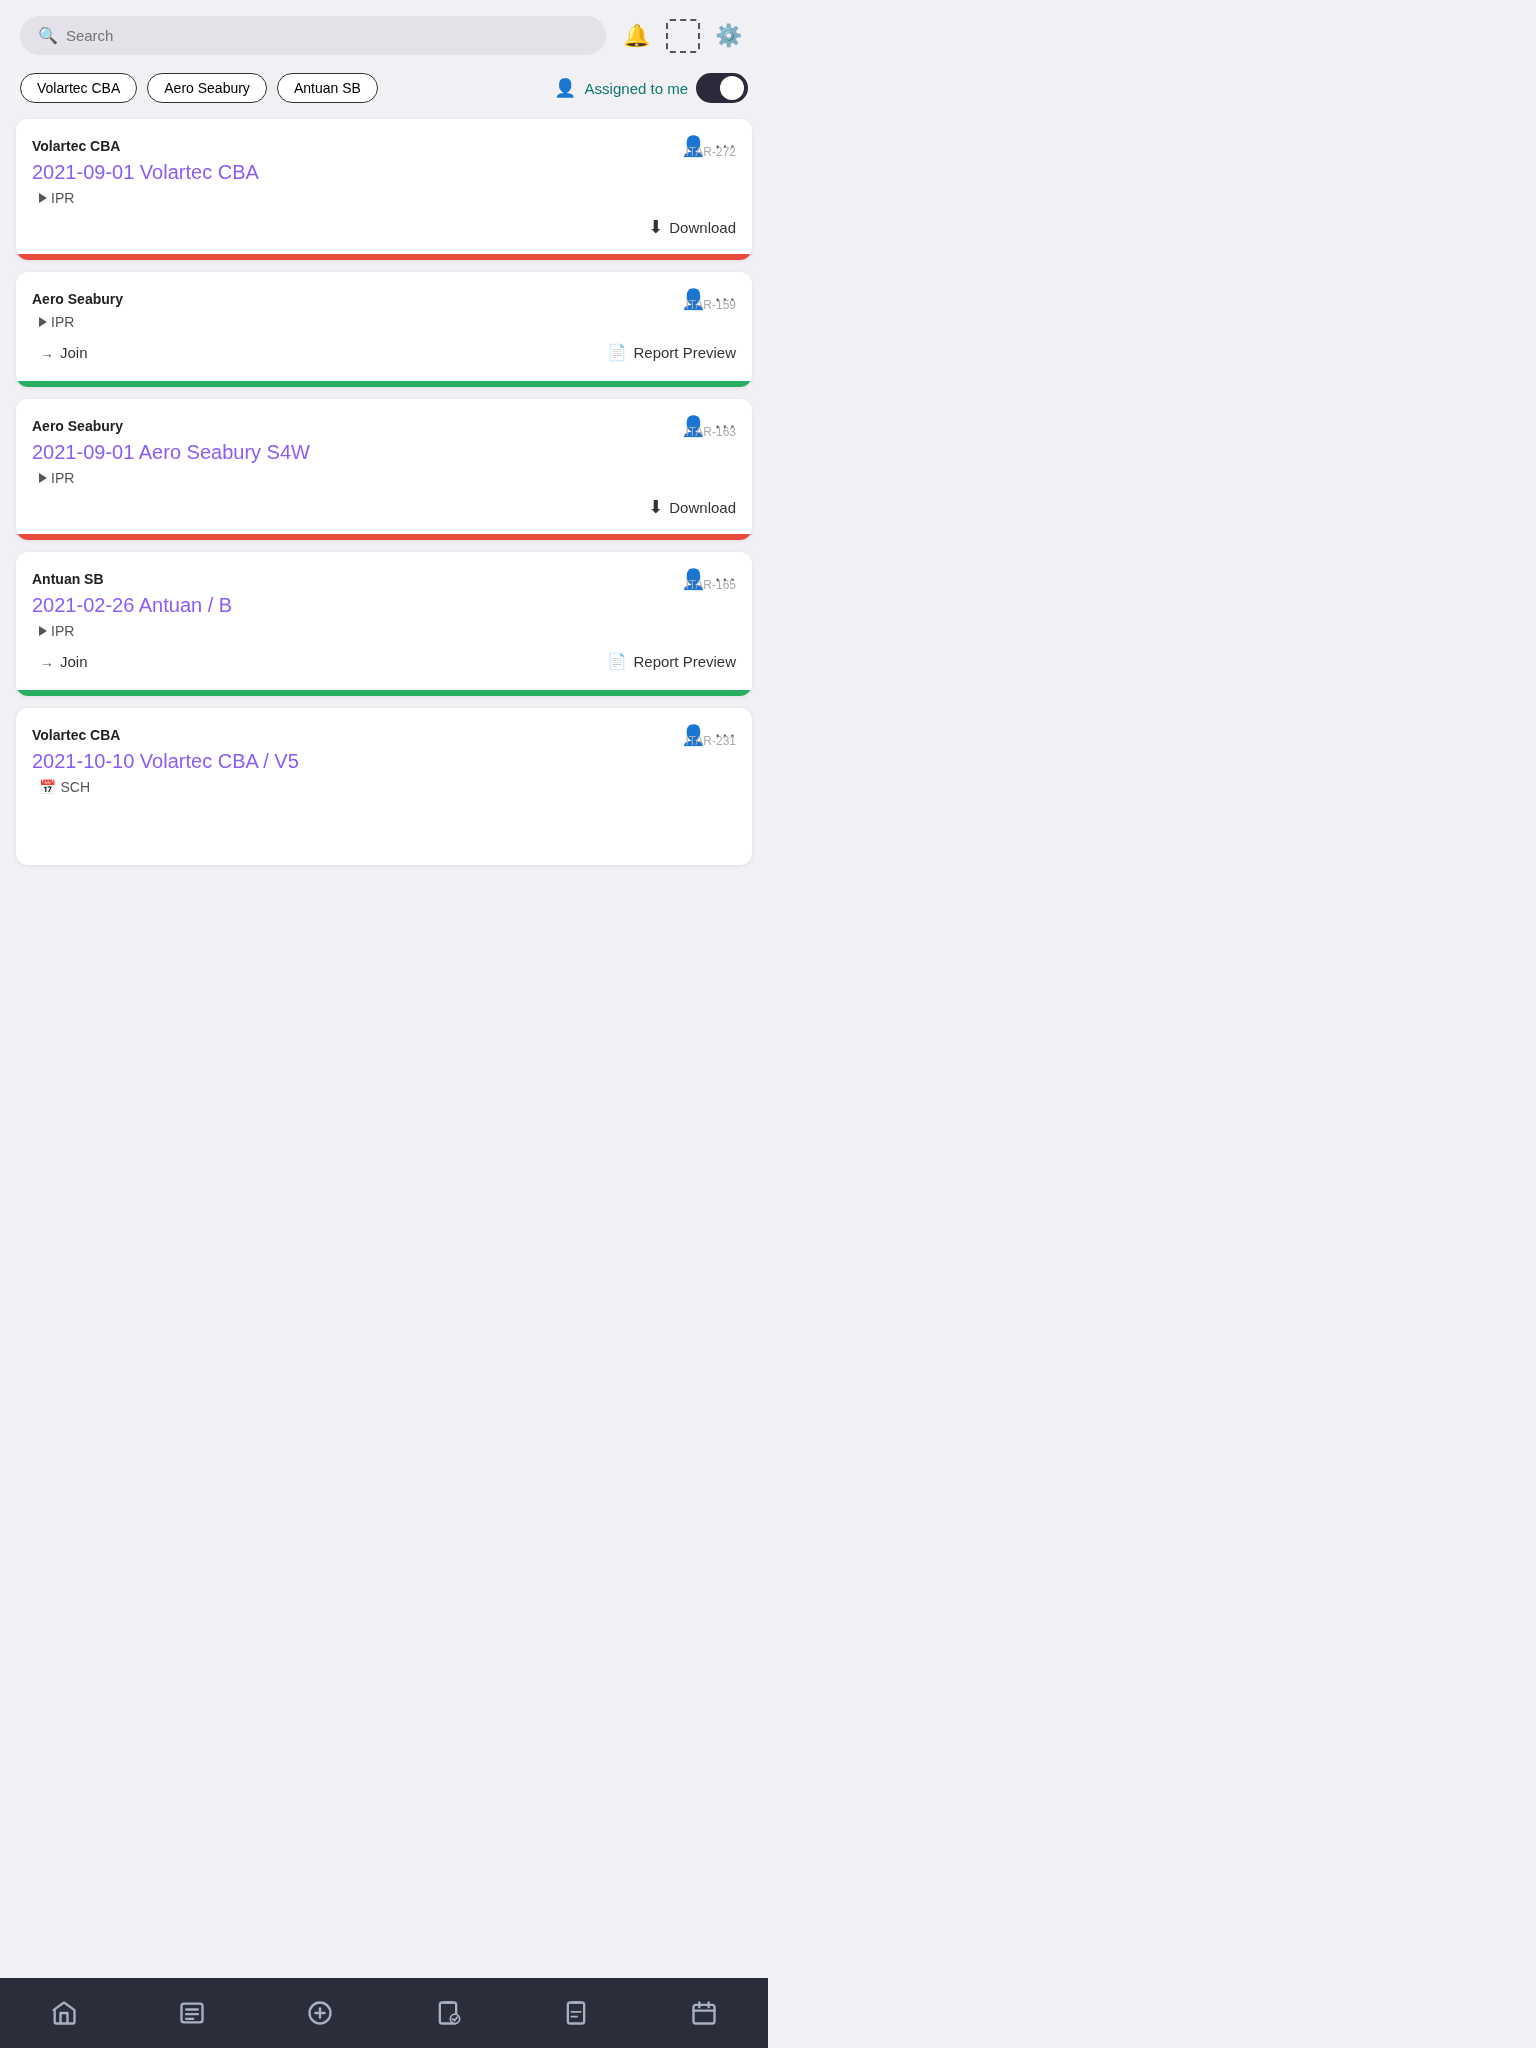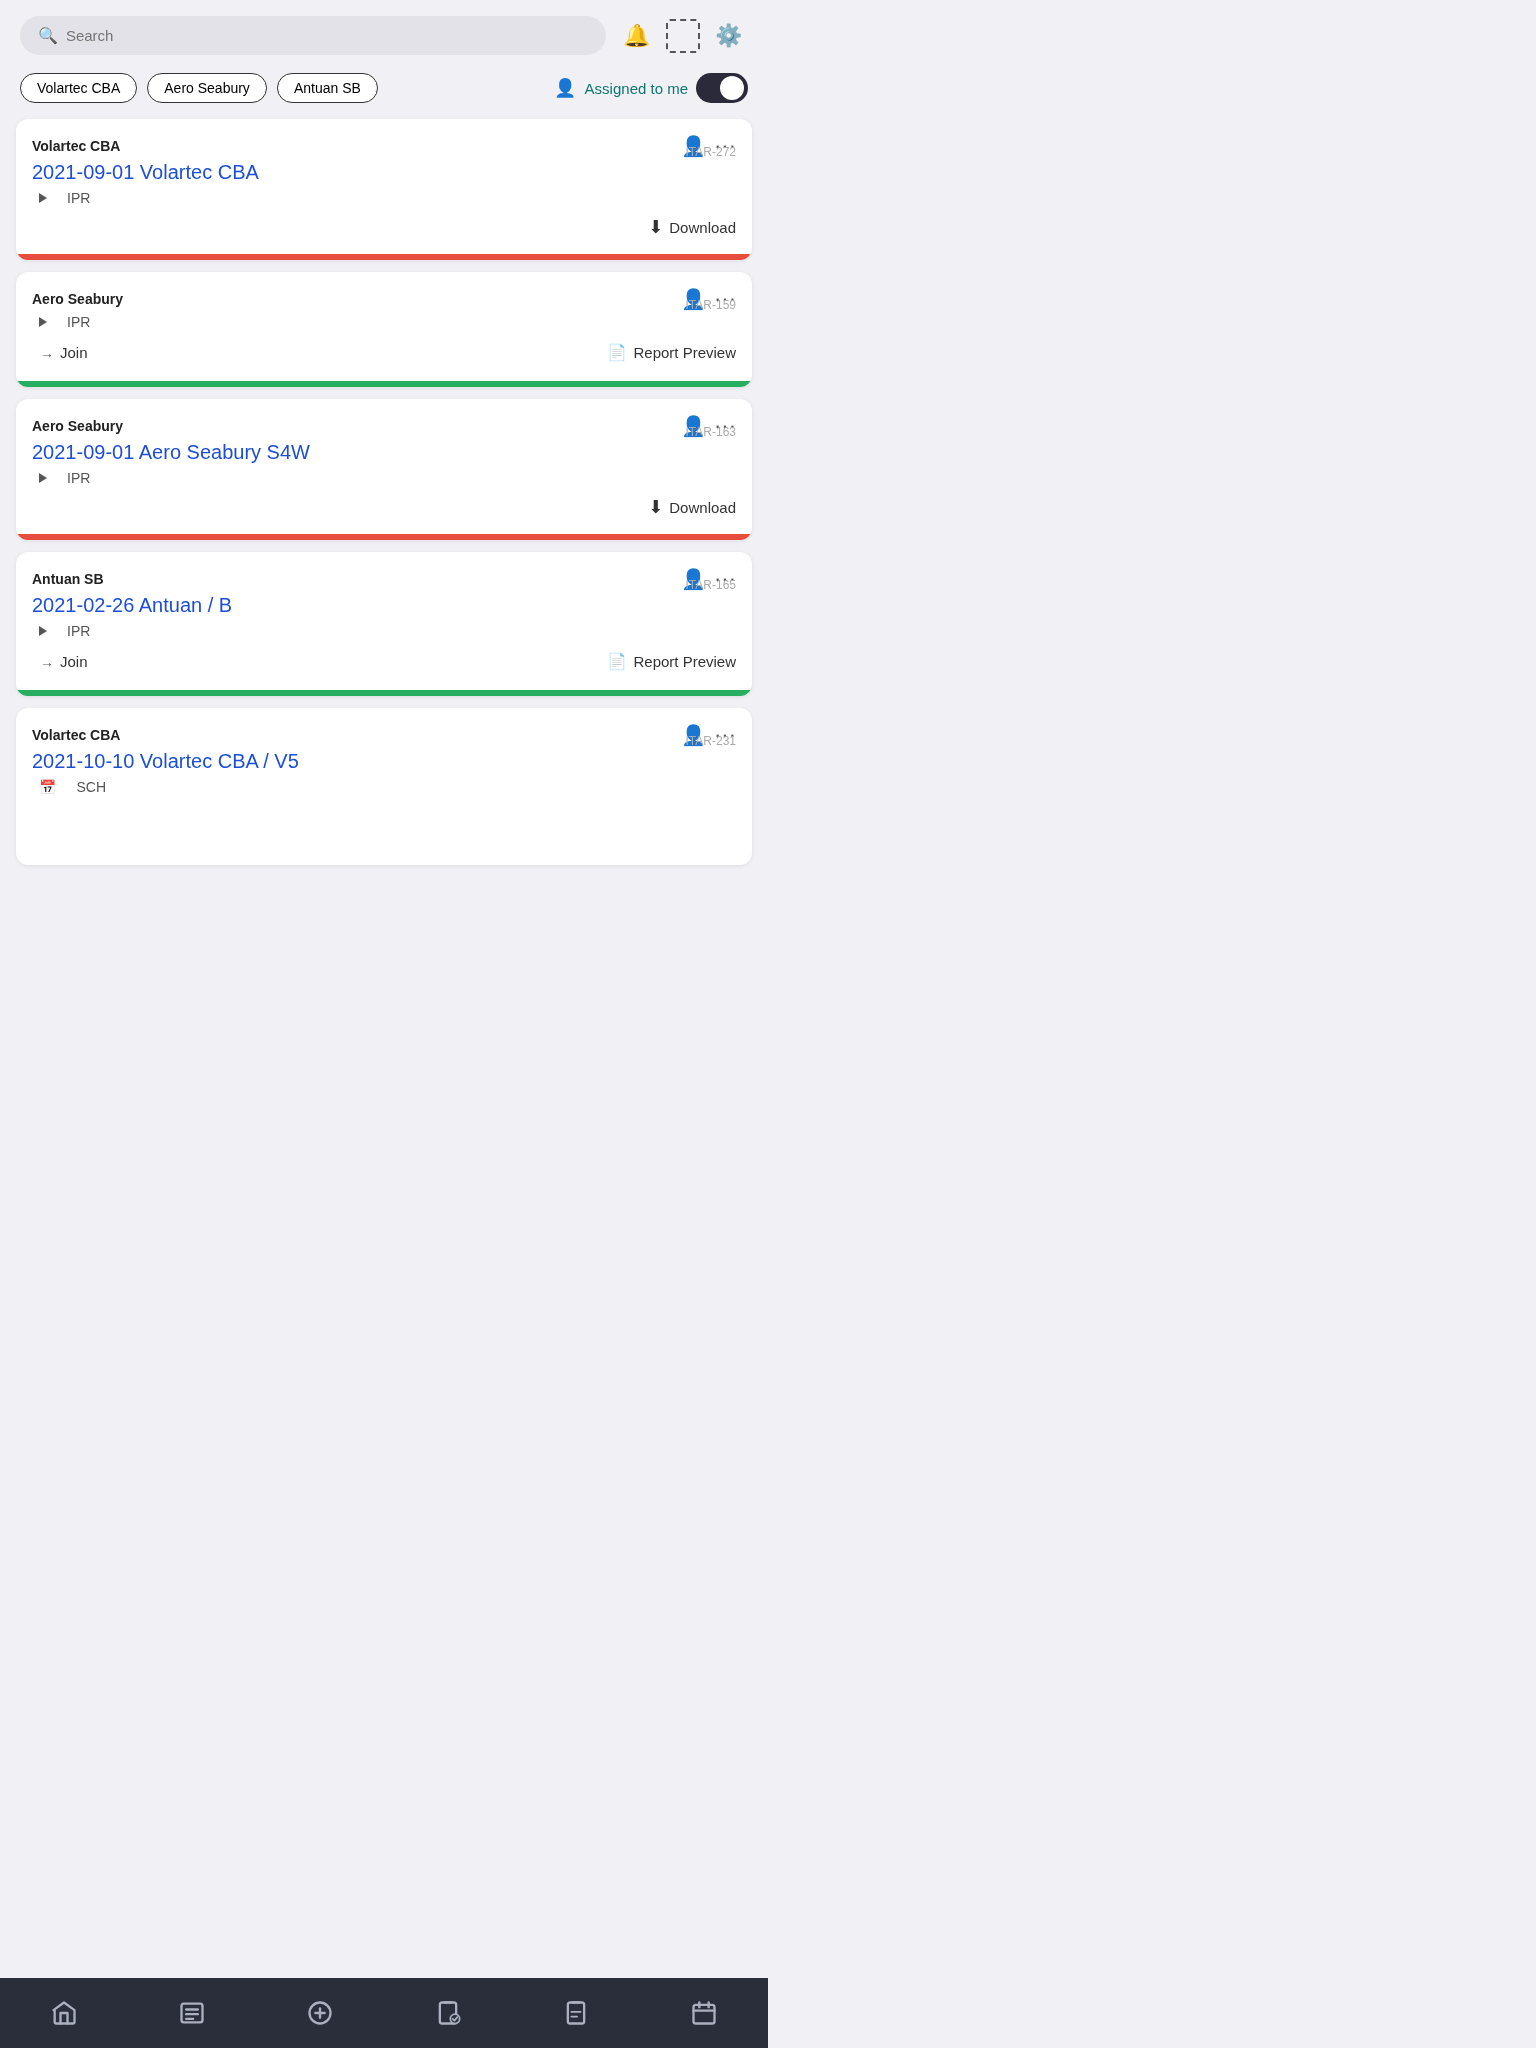--- a/index.html
+++ b/index.html
@@ -148,28 +148,28 @@
       color: #555;
     }
     .card-more-icon {
       font-size: 22px;
       color: #555;
       cursor: pointer;
     }
     .card-title {
       font-size: 20px;
       font-weight: 400;
-      color: #1d4ed8;
+      color: #8b5cf6;
       margin-bottom: 6px;
       margin-top: 2px;
     }
     .card-tag {
       display: flex;
       align-items: center;
-      gap: 20px;
+      gap: 4px;
       font-size: 14px;
       color: #555;
       margin-bottom: 10px;
       padding-left: 7px;
     }
     .card-tag-triangle {
       display: inline-block;
       width: 0;
       height: 0;
       border-top: 5px solid transparent;

